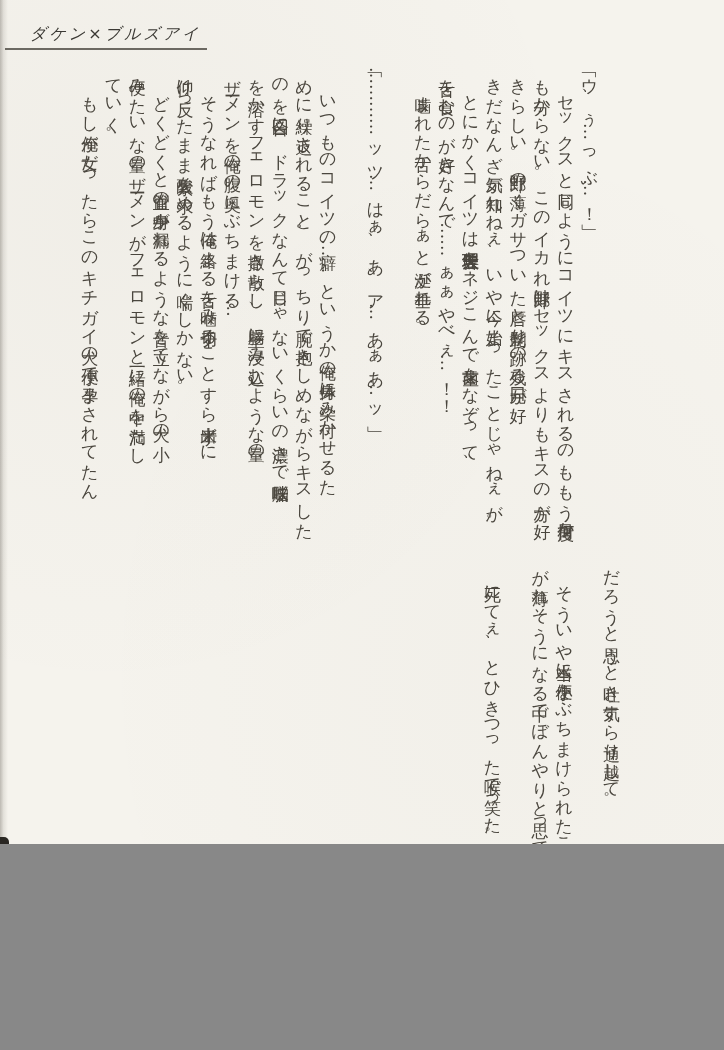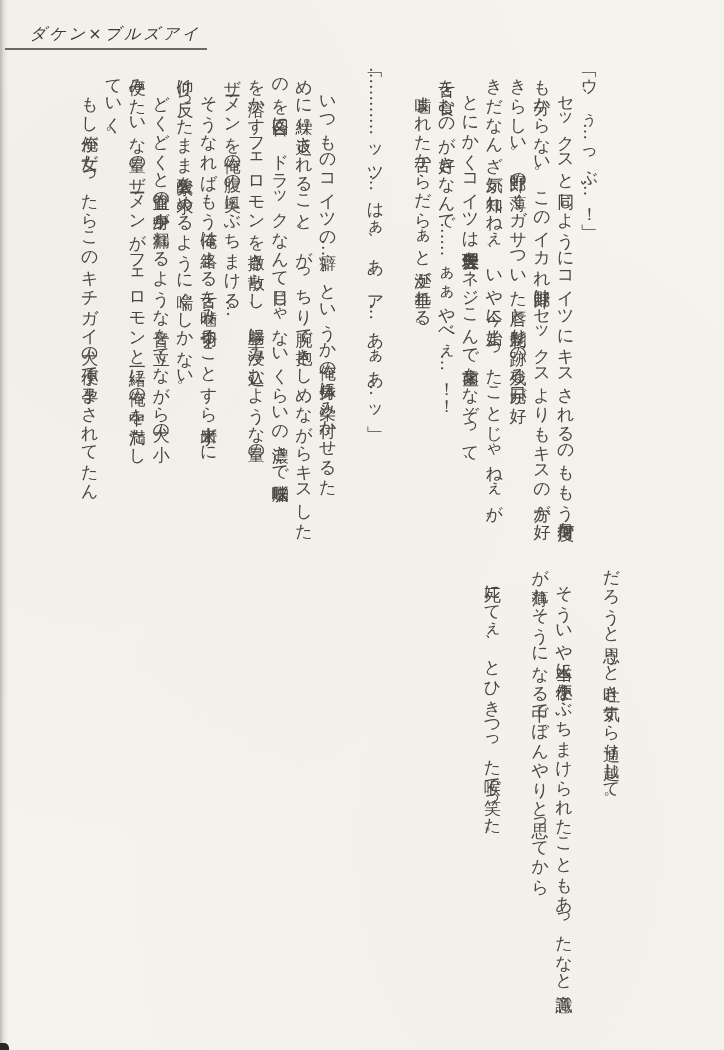--- a/index.html
+++ b/index.html
@@ -4,21 +4,21 @@
 <style>
   :root{
     --background:#f5f3ed;
     --text:#4a463e;
     --header-text:#3b3934;
     --header-rule:#55514a;
   }
   html,body{margin:0;padding:0;background:#888;}
   .page{
     position:relative;
-    width:724px;height:1050px;
+    width:724px;height:844px;
     margin:0 auto;
     background:
       radial-gradient(ellipse at 15% 25%, rgba(90,80,60,0.03), transparent 55%),
       radial-gradient(ellipse at 70% 80%, rgba(90,80,60,0.02), transparent 60%),
       var(--background);
     overflow:hidden;
     font-family:"DejaVu Serif", serif;
   }
   .scan-edge{
     position:absolute;left:0;top:0;width:8px;height:1050px;

